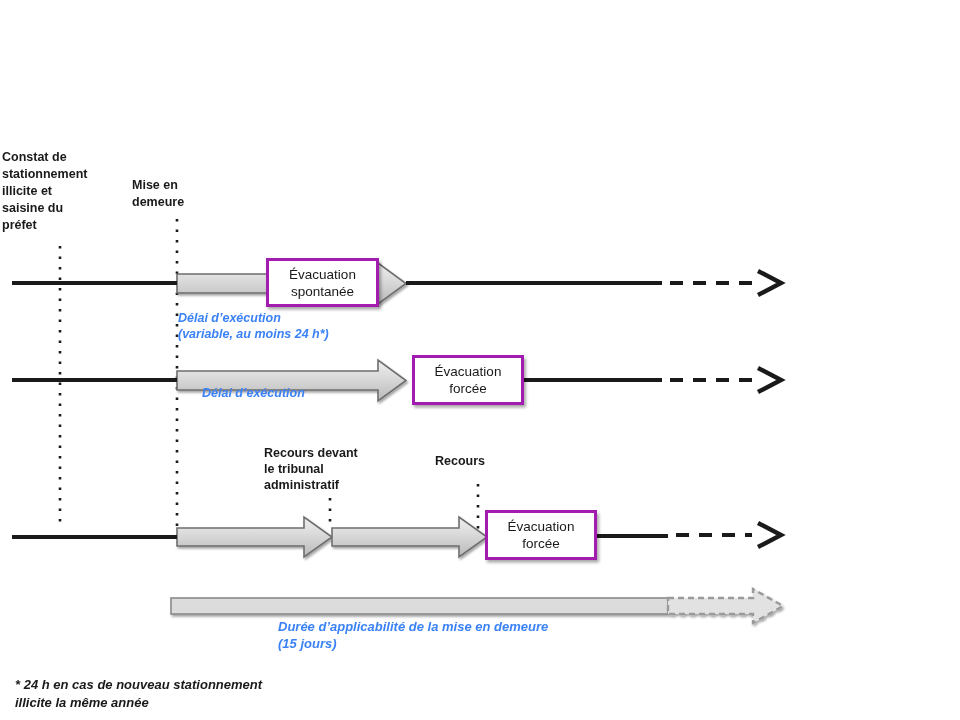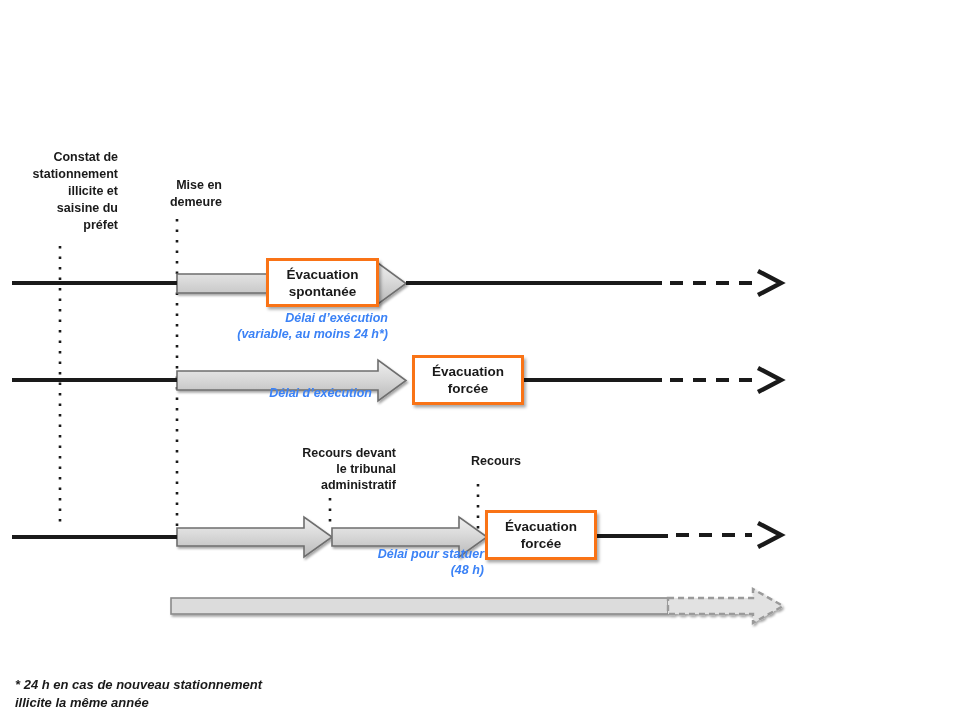--- a/index.html
+++ b/index.html
@@ -1,28 +1,28 @@
 <!DOCTYPE html>
 <html><head>
 <meta charset="utf-8">
 <style>
   html,body{margin:0;padding:0;background:#fff;}
   #canvas{
     position:relative;width:960px;height:720px;background:#ffffff;
     font-family:"Liberation Sans",sans-serif;color:#1a1a1a;overflow:hidden;
   }
   .pre{white-space:pre-line;}
-  .lbl{position:absolute;text-align:right;}
+  .lbl{position:absolute;text-align:left;}
   .ital{font-style:italic;font-weight:600;color:#3b82f6;}
   .milestone{font-size:12.5px;line-height:17px;font-weight:bold;}
   .delay{font-size:12.5px;line-height:16px;}
   .evac-box{
-    position:absolute;background:#ffffff;border:3px solid #f97316;
+    position:absolute;background:#ffffff;border:3px solid #a21caf;
     display:flex;align-items:center;justify-content:center;text-align:center;
-    font-weight:bold;font-size:13.5px;line-height:17px;
+    font-weight:normal;font-size:13.5px;line-height:17px;
     box-shadow:2px 2.5px 3px rgba(0,0,0,0.35);
   }
   #gfx{position:absolute;left:0;top:0;}
   .footnote{
     position:absolute;left:15px;top:676px;width:330px;text-align:left;
     font-style:italic;font-weight:600;font-size:13px;line-height:18px;
   }
 </style>
 </head>
 <body>
@@ -97,20 +97,20 @@
 spontanée</div>
   <div class="lbl delay ital pre" style="left:178px;top:310px;width:210px;">Délai d’exécution
 (variable, au moins 24 h*)</div>
 
   <div class="evac-box pre" style="left:412px;top:355px;width:106px;height:44px;">Évacuation
 forcée</div>
   <div class="lbl delay ital pre" style="left:202px;top:385px;width:170px;">Délai d’exécution</div>
 
   <div class="evac-box pre" style="left:485px;top:510px;width:106px;height:44px;">Évacuation
 forcée</div>
-  <div class="lbl delay ital pre" style="left:316px;top:546px;width:168px;">Délai pour statuer
-(48 h)</div>
 
+  <div class="lbl ital pre" style="left:278px;top:618px;width:372px;font-size:13px;line-height:17px;">Durée d’applicabilité de la mise en demeure
+(15 jours)</div>
 
   <div class="footnote pre">* 24 h en cas de nouveau stationnement
 illicite la même année</div>
 
 </div>
 
 </body></html>

